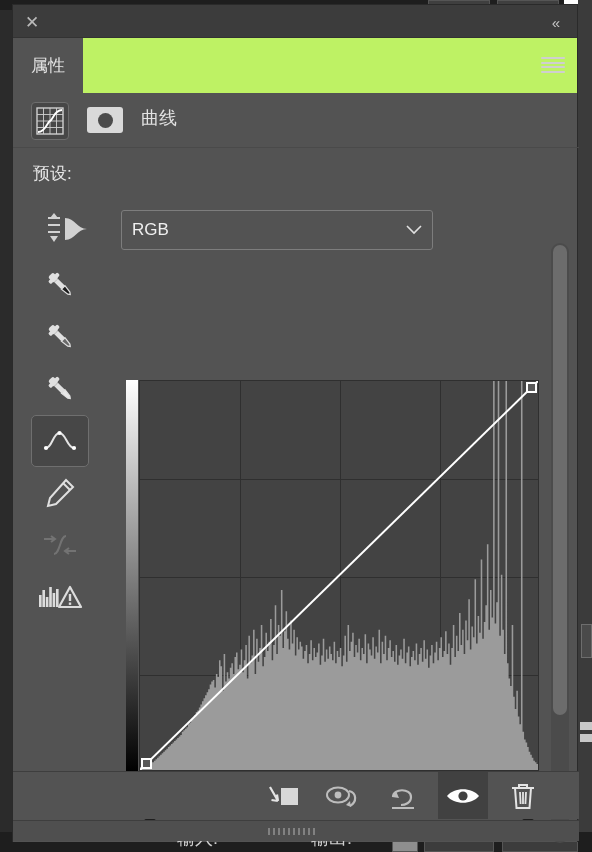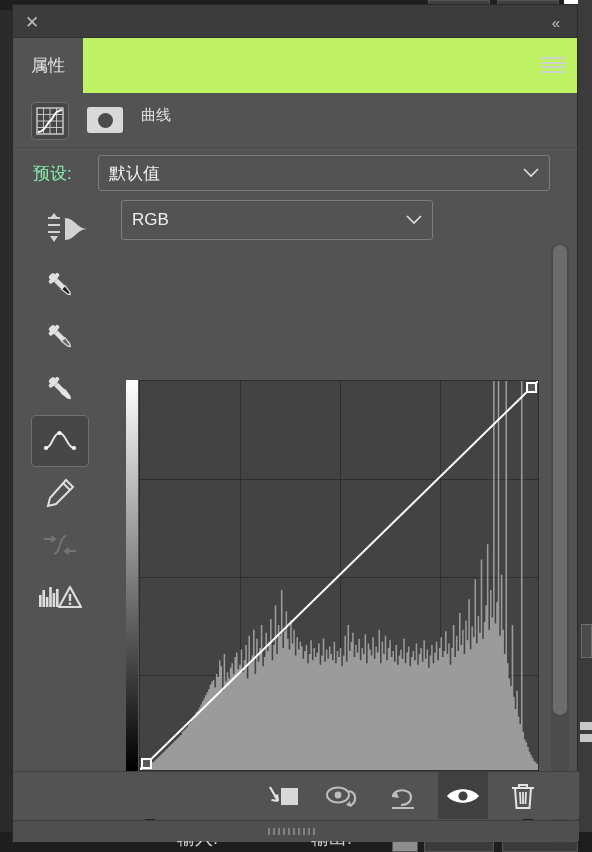--- a/index.html
+++ b/index.html
@@ -66,39 +66,39 @@
     background: #474747; border: 1px solid #6d6d6d; border-radius: 4px; cursor: pointer;
   }
   .mask-thumb {
     position: absolute; left: 74px; top: 14px; width: 36px; height: 26px;
     background: #d9d9d9; border-radius: 3px; cursor: pointer;
     display: flex; align-items: center; justify-content: center;
   }
   .mask-thumb .dot { width: 15px; height: 15px; border-radius: 50%; background: #4b4b4b; }
   .adj-title {
     position: absolute; left: 128px; top: 13px;
-    color: #e2e2e2; font-size: 15px;
+    color: #e2e2e2; font-size: 18px;
   }
   .hr { position: absolute; left: 0; width: 566px; height: 1px; background: #4a4a4a; }
 
   
   .preset-row { position: relative; height: 52px; }
-  .preset-label { position: absolute; left: 20px; top: 14px; color: #86efac; font-size: 17px; }
+  .preset-label { position: absolute; left: 20px; top: 14px; color: #e5e5e5; font-size: 17px; }
   .select {
     position: absolute; background: #535353; border: 1px solid #7d7d7d; border-radius: 3px;
     color: #efefef; font-size: 17px; cursor: pointer;
   }
   .select .val { position: absolute; left: 10px; top: 50%; transform: translateY(-50%); }
   .select .chev { position: absolute; right: 10px; top: 50%; transform: translateY(-50%); }
   #preset-select { left: 85px; top: 7px; width: 452px; height: 36px; }
 
   
   .channel-row { position: relative; height: 58px; }
   .curve-preset-icon { position: absolute; left: 30px; top: 12px; width: 48px; height: 34px; cursor: pointer; }
-  #channel-select { left: 108px; top: 0; width: 312px; height: 40px; }
+  #channel-select { left: 108px; top: 10px; width: 312px; height: 40px; }
   .auto-btn {
     position: absolute; left: 436px; top: 9px; width: 100px; height: 40px;
     background: #535353; border: 1px solid #7d7d7d; border-radius: 3px;
     color: #efefef; font-size: 17px; display: flex; align-items: center; justify-content: center;
     cursor: pointer;
   }
 
   
   .toolstrip { position: absolute; left: 18px; top: 166px; width: 76px; }
   .tool {
@@ -211,28 +211,20 @@
         </div>
         <div class="mask-thumb">
           <div class="dot"></div>
         </div>
         <div class="adj-title">曲线</div>
         <div class="hr" style="top:54px;"></div>
       </div>
 
       <div class="preset-row">
         <div class="preset-label">预设:</div>
-        <div class="select" id="preset-select">
-          <span class="val">默认值</span>
-          <span class="chev">
-            <svg width="16" height="10" viewBox="0 0 16 10">
-                <path d="M1 1 L8 8 L15 1" fill="none" stroke="#e0e0e0" stroke-width="1.6"></path>
-              </svg>
-          </span>
-        </div>
       </div>
 
       <div class="channel-row">
         <div class="curve-preset-icon">
           <svg width="48" height="34" viewBox="0 0 48 34">
             <path d="M22 6 C 32 6, 34 17, 44 17 C 34 17, 32 28, 22 28 Z" fill="#d2d2d2"></path>
             <path d="M5 6 L17 6 M5 13 L17 13 M5 20 L17 20" stroke="#d2d2d2" stroke-width="2.2"></path>
             <path d="M11 1 L15 6 L7 6 Z" fill="#d2d2d2"></path>
             <path d="M11 30 L15 24 L7 24 Z" fill="#d2d2d2"></path>
           </svg>

